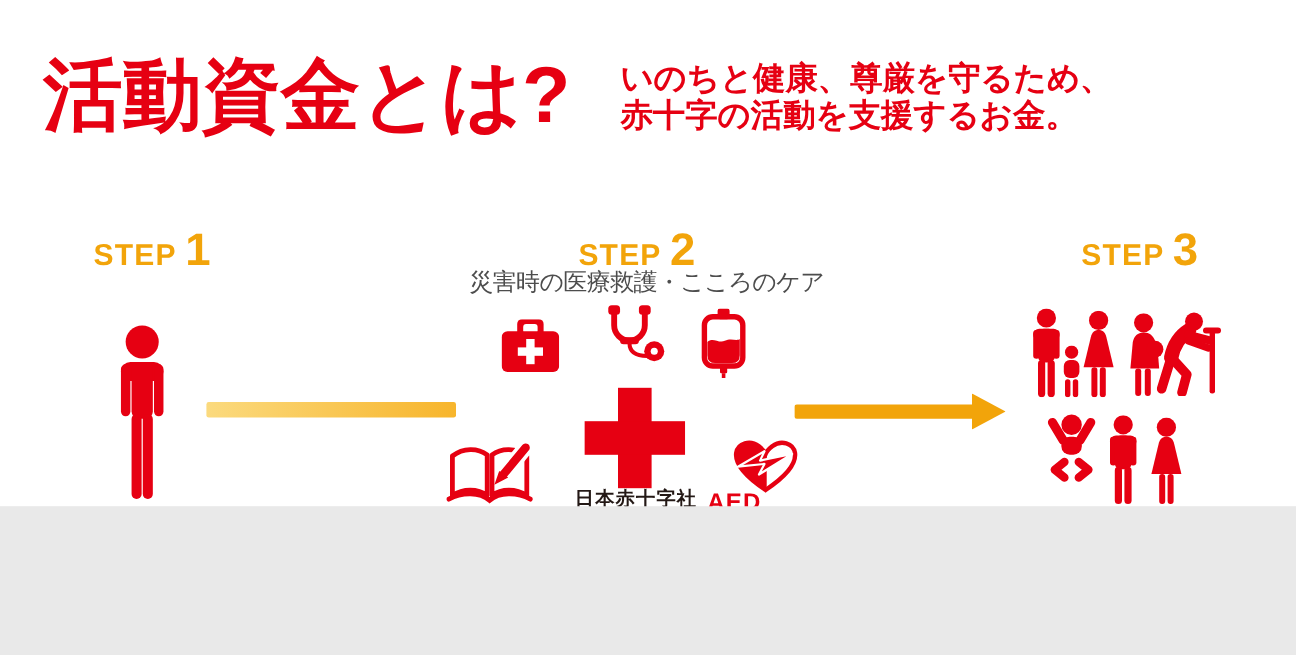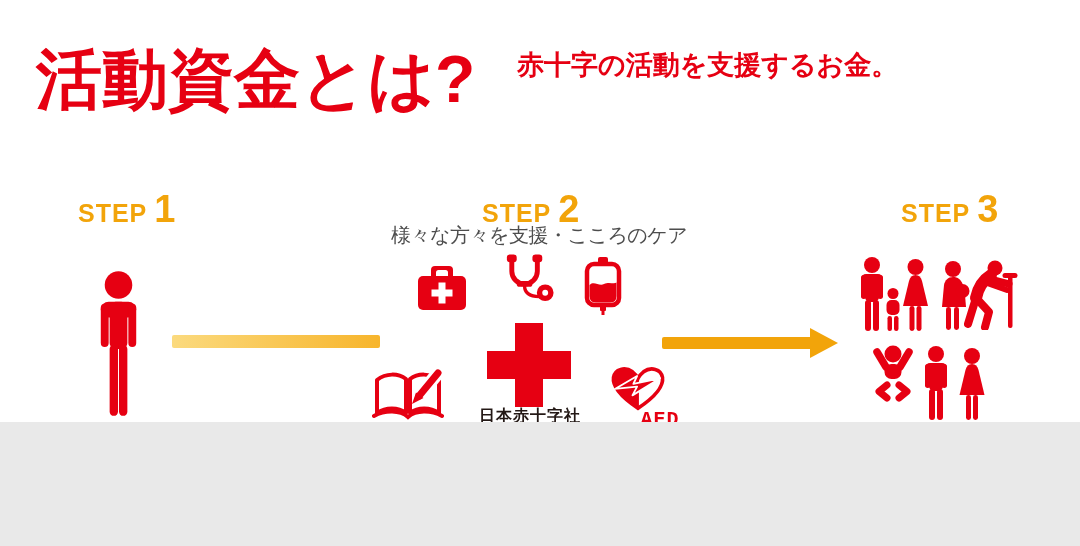--- a/index.html
+++ b/index.html
@@ -15,35 +15,36 @@
   .title{left:36px;top:46px;font-size:66px;font-weight:800;color:var(--red);line-height:1;letter-spacing:0;white-space:nowrap;}
   .subtitle{left:517px;top:50px;font-size:27px;font-weight:700;color:var(--red);line-height:1.16;white-space:nowrap;}
   .step-label{display:flex;align-items:baseline;gap:7px;color:var(--gold);white-space:nowrap;}
   .step-label .word{font-size:25px;font-weight:800;letter-spacing:1px;}
   .step-label .num{font-size:38px;font-weight:800;}
   .caption{font-size:22px;color:var(--caption-gray);letter-spacing:1px;white-space:nowrap;text-align:center;}
   .caption.small{font-size:21px;letter-spacing:0.5px;}
   .topcap{font-size:20px;color:var(--caption-gray);letter-spacing:-0.5px;white-space:nowrap;}
   .logo-jp{left:477px;top:406px;width:104px;text-align:right;font-size:16px;font-weight:700;color:var(--logo-black);letter-spacing:1px;white-space:nowrap;}
   .logo-en{left:477px;top:427px;width:104px;text-align:center;font-size:6.5px;font-weight:700;color:var(--logo-black);white-space:nowrap;}
-  .aed-text{left:628px;top:408px;width:64px;text-align:center;font-size:20px;font-weight:800;color:var(--red);letter-spacing:1px;font-family:Liberation Mono, monospace;}
+  .aed-text{left:580px;top:408px;width:64px;text-align:center;font-size:20px;font-weight:800;color:var(--red);letter-spacing:1px;}
   .arrow1{left:172px;top:335px;width:208px;height:13px;border-radius:2px;
     background:linear-gradient(90deg,var(--arrow-gradient-start),var(--arrow-gradient-end));}
   .f-red{fill:var(--red);} .s-red{stroke:var(--red);fill:none;}
   .f-white{fill:#fff;} .f-gold{fill:var(--gold);}
   .sf-white{stroke:#fff;fill:var(--red);}
   svg{display:block;}
 </style>
 </head>
 <body>
 
 <div id="canvas">
 
   <div class="abs title">活動資金とは?</div>
   <div class="abs subtitle">
+    <div>いのちと健康、尊厳を守るため、</div>
     <div>赤十字の活動を支援するお金。</div>
   </div>
 
   <div class="abs step-label" style="left:78px;top:188px;">
     <span class="word">STEP</span>
     <span class="num">1</span>
   </div>
 
   <div class="abs" style="left:87px;top:270px;">
     <svg width="63" height="148" viewBox="0 0 64 150">
@@ -57,21 +58,21 @@
     </svg>
   </div>
   <div class="abs caption" style="left:89px;top:431px;">寄付者</div>
 
   <div class="abs arrow1"></div>
 
   <div class="abs step-label" style="left:482px;top:188px;">
     <span class="word">STEP</span>
     <span class="num">2</span>
   </div>
-  <div class="abs topcap" style="left:391px;top:222px;">様々な方々を支援・こころのケア</div>
+  <div class="abs topcap" style="left:391px;top:222px;">災害時の医療救護・こころのケア</div>
 
   <div class="abs" style="left:418px;top:266px;">
     <svg width="48" height="44" viewBox="0 0 48 44">
       <rect class="f-red" x="13" y="0" width="22" height="14" rx="4"></rect>
       <rect class="f-white" x="18" y="4" width="12" height="8" rx="2.5"></rect>
       <rect class="f-red" x="0" y="10" width="48" height="34" rx="5"></rect>
       <rect class="f-white" x="20.5" y="16.5" width="7" height="21"></rect>
       <rect class="f-white" x="13.5" y="23.5" width="21" height="7"></rect>
     </svg>
   </div>

